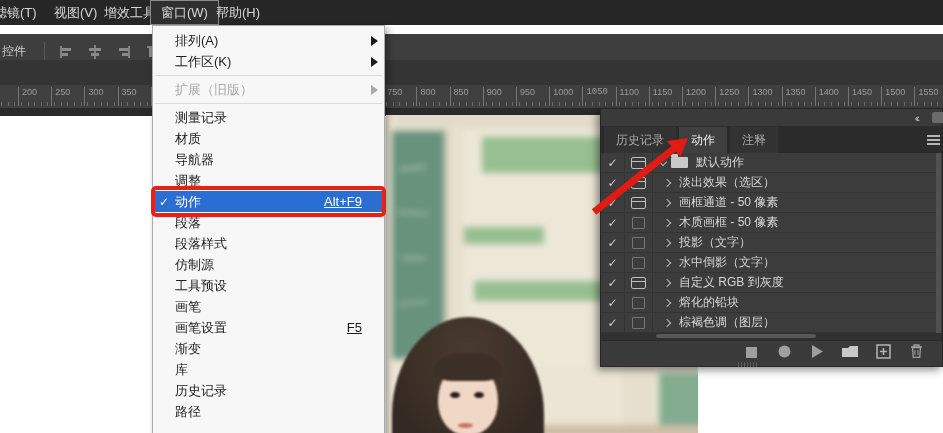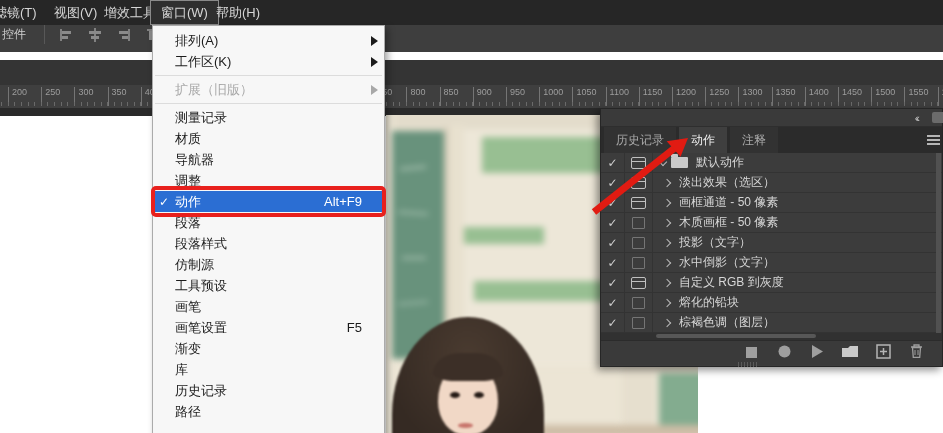--- a/index.html
+++ b/index.html
@@ -7,45 +7,45 @@
   body {
     position:relative; overflow:hidden; background:#ffffff;
     font-family:"Liberation Sans","DejaVu Sans",sans-serif;
     -webkit-font-smoothing:antialiased;
   }
   
   .menubar { position:absolute; left:0; top:0; width:943px; height:25px; background:#262626; z-index:3; }
   .menubar-item { position:absolute; top:0; height:25px; line-height:25px; padding:0 10px;
     color:#d6d6d6; font-size:13px; white-space:nowrap; }
   .menubar-item.active { border:1px solid #8a8a8a; background:#2f2f2f; line-height:23px; }
-  .options-bar { position:absolute; left:0; top:17px; width:943px; height:35px; background:#3e3e3e; z-index:1; }
+  .options-bar { position:absolute; left:0; top:34px; width:943px; height:35px; background:#3e3e3e; z-index:1; }
   .options-label { position:absolute; left:2px; top:0; height:35px; line-height:35px; color:#cfcfcf; font-size:12px; }
   .options-sep { position:absolute; left:44px; top:8px; width:1px; height:19px; background:#585858; }
   .align-icon { position:absolute; top:10px; width:16px; height:16px; }
   .sub-band { position:absolute; left:0; top:60px; width:943px; height:25px; background:#343434; z-index:1; }
   
   .ruler { position:absolute; left:0; top:85px; width:943px; height:23px; background:#3f3f3f; z-index:1; }
   .ruler:after { content:""; position:absolute; left:1px; right:0; bottom:2px; height:4px;
     background:repeating-linear-gradient(90deg,#6a6a6a 0 1px,transparent 1px 6.64px); }
   .ruler-tick { position:absolute; top:2px; height:19px; border-left:1px solid #757575; padding-left:3px;
-    color:#9d9d9d; font-size:9px; line-height:11px; }
+    color:#9d9d9d; font-size:9px; line-height:11px;margin-left:10px; }
   .dark-strip { position:absolute; left:0; top:108px; width:700px; height:8px; background:#2a2a2a; z-index:1; }
   
   .photo { position:absolute; left:386px; top:115px; width:312px; height:318px; overflow:hidden;
     background:#ece5d5; z-index:2; }
   .photo-blur { position:absolute; left:-8px; top:-8px; right:-8px; bottom:-8px; filter:blur(3px); }
   .ph { position:absolute; }
   .girl { position:absolute; left:0; top:0; width:100%; height:100%; filter:blur(1.2px); }
   
   .dropdown { position:absolute; left:152px; top:25px; width:233px; height:420px; background:#f7f7f7;
     border:1px solid #ababab; box-shadow:3px 3px 7px rgba(0,0,0,.35); z-index:20; padding-top:4px; }
   .menu-item { position:relative; display:flex; align-items:center; height:21px; font-size:13px; color:#1b1b1b; }
   .menu-item .mi-check { width:22px; text-align:center; font-size:12px; }
   .menu-item .mi-label { flex:1; white-space:nowrap; }
-  .menu-item .mi-shortcut { margin-right:6px; }
+  .menu-item .mi-shortcut { margin-right:6px;text-decoration:underline; }
   .menu-item .mi-arrow { width:16px; font-size:0; }
   .menu-item .mi-arrow.has:before { content:""; display:inline-block; margin-left:3px;
     border-left:7px solid #1b1b1b; border-top:5px solid transparent; border-bottom:5px solid transparent; }
   .menu-item.disabled { color:#a8a8a8; }
   .menu-item.disabled .mi-arrow.has:before { border-left-color:#a8a8a8; }
   .menu-item.highlighted { background:#2b6ed3; color:#ffffff; }
   .menu-sep { height:1px; background:#dcdcdc; margin:3px 2px; }
   .red-box { position:absolute; left:-2px; right:-2px; top:-5px; bottom:-5px;
     border:4px solid #e8201d; border-radius:5px; pointer-events:none; z-index:5; }
   
@@ -132,21 +132,21 @@
     <span class="ruler-tick" style="left: 240.4px;">550</span>
     <span class="ruler-tick" style="left: 273.6px;">600</span>
     <span class="ruler-tick" style="left: 306.8px;">650</span>
     <span class="ruler-tick" style="left: 340px;">700</span>
     <span class="ruler-tick" style="left: 373.2px;">750</span>
     <span class="ruler-tick" style="left: 406.4px;">800</span>
     <span class="ruler-tick" style="left: 439.6px;">850</span>
     <span class="ruler-tick" style="left: 472.8px;">900</span>
     <span class="ruler-tick" style="left: 506px;">950</span>
     <span class="ruler-tick" style="left: 539.2px;">1000</span>
-    <span class="ruler-tick" style="left: 572.4px;">1050</span>
+    <span class="ruler-tick" style="left: 572.4px; font-family: Liberation Mono, monospace;">1050</span>
     <span class="ruler-tick" style="left: 605.6px;">1100</span>
     <span class="ruler-tick" style="left: 638.8px;">1150</span>
     <span class="ruler-tick" style="left: 672px;">1200</span>
     <span class="ruler-tick" style="left: 705.2px;">1250</span>
     <span class="ruler-tick" style="left: 738.4px;">1300</span>
     <span class="ruler-tick" style="left: 771.6px;">1350</span>
     <span class="ruler-tick" style="left: 804.8px;">1400</span>
     <span class="ruler-tick" style="left: 838px;">1450</span>
     <span class="ruler-tick" style="left: 871.2px;">1500</span>
     <span class="ruler-tick" style="left: 904.4px;">1550</span>

